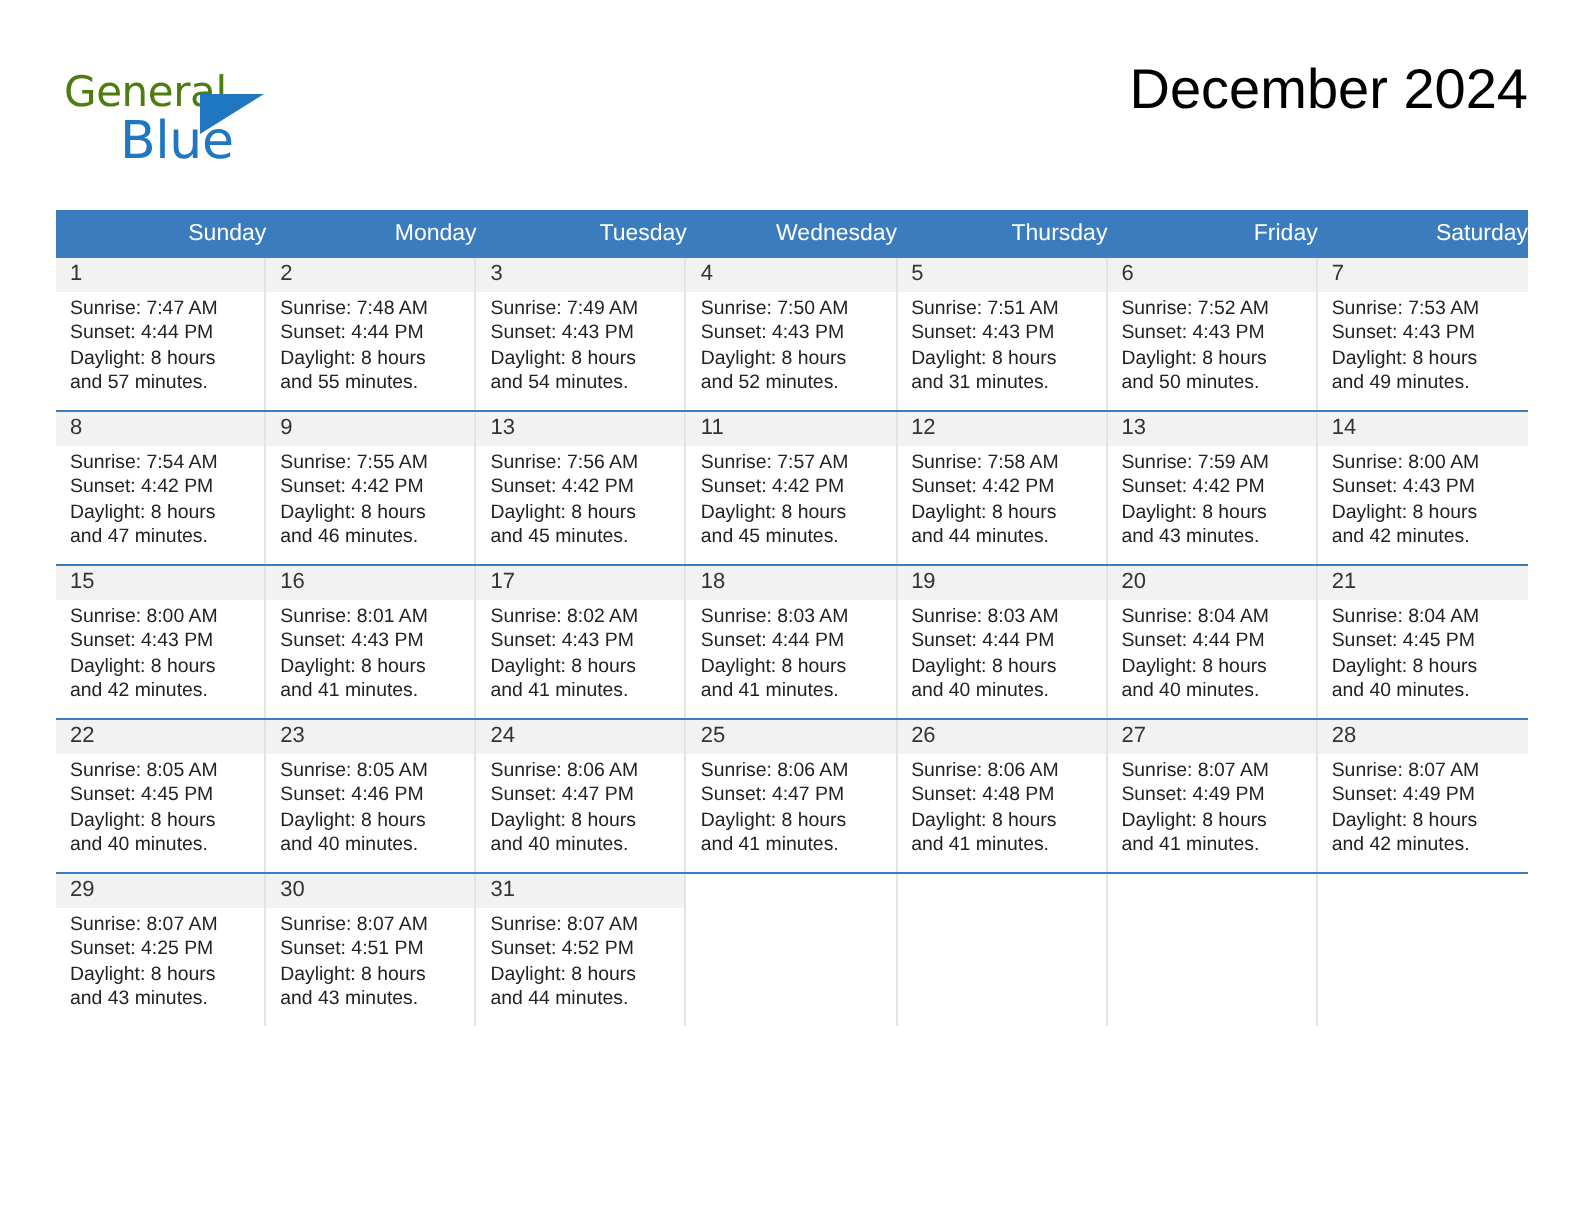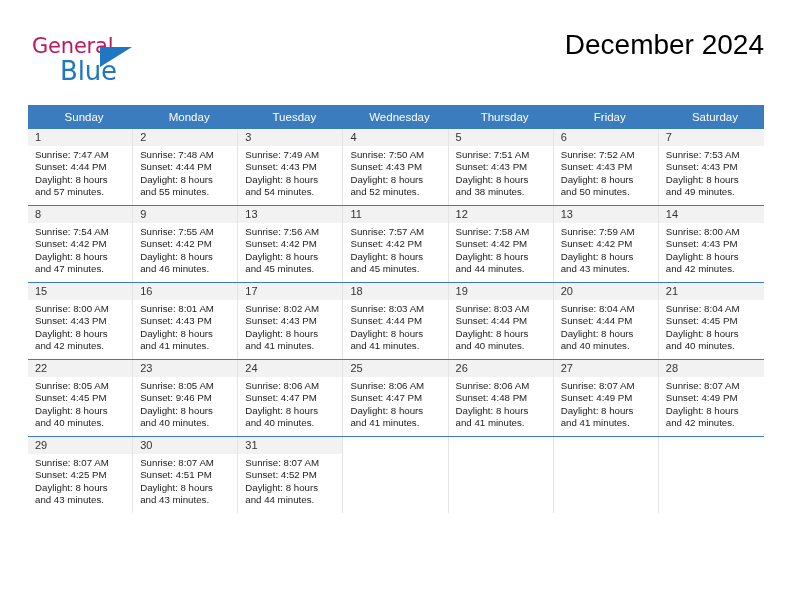--- a/index.html
+++ b/index.html
@@ -35,21 +35,21 @@
     top: 6px;
     width: 130px;
     height: 58px;
   }
   .logo-general {
     position: absolute;
     left: 0;
     top: 0;
     font-size: 21px;
     letter-spacing: -0.2px;
-    color: #be185d;
+    color: #4d7c0f;
     font-family: "DejaVu Sans", sans-serif;
     font-weight: 400;
   }
   .logo-blue {
     position: absolute;
     left: 28px;
     top: 22px;
     font-size: 26px;
     letter-spacing: -0.2px;
     color: #1f77c2;
@@ -95,21 +95,21 @@
     top: 105px;
     width: 736px;
     border-collapse: collapse;
     table-layout: fixed;
   }
   .calendar th {
     background: #3a7cbe;
     color: #ffffff;
     font-size: 11.5px;
     font-weight: 400;
-    text-align: center;
+    text-align: right;
     padding: 5px 0 5px 7px;
     height: 13px;
     border: none;
   }
   .calendar td {
     vertical-align: top;
     padding: 0;
     width: 105.1px;
     height: 76px;
     border-top: 1px solid #3a7cbe;
@@ -227,21 +227,21 @@
           </div>
         </div>
           </td>
         <td>
             <div class="cell-inner">
           <div class="daynum-band">5</div>
           <div class="cell-lines">
             <div>Sunrise: 7:51 AM</div>
             <div>Sunset: 4:43 PM</div>
             <div>Daylight: 8 hours</div>
-            <div>and 38 minutes.</div>
+            <div>and 31 minutes.</div>
           </div>
         </div>
           </td>
         <td>
             <div class="cell-inner">
           <div class="daynum-band">6</div>
           <div class="cell-lines">
             <div>Sunrise: 7:52 AM</div>
             <div>Sunset: 4:43 PM</div>
             <div>Daylight: 8 hours</div>
@@ -432,21 +432,21 @@
             <div>Daylight: 8 hours</div>
             <div>and 40 minutes.</div>
           </div>
         </div>
           </td>
         <td>
             <div class="cell-inner">
           <div class="daynum-band">23</div>
           <div class="cell-lines">
             <div>Sunrise: 8:05 AM</div>
-            <div>Sunset: 9:46 PM</div>
+            <div>Sunset: 4:46 PM</div>
             <div>Daylight: 8 hours</div>
             <div>and 40 minutes.</div>
           </div>
         </div>
           </td>
         <td>
             <div class="cell-inner">
           <div class="daynum-band">24</div>
           <div class="cell-lines">
             <div>Sunrise: 8:06 AM</div>

